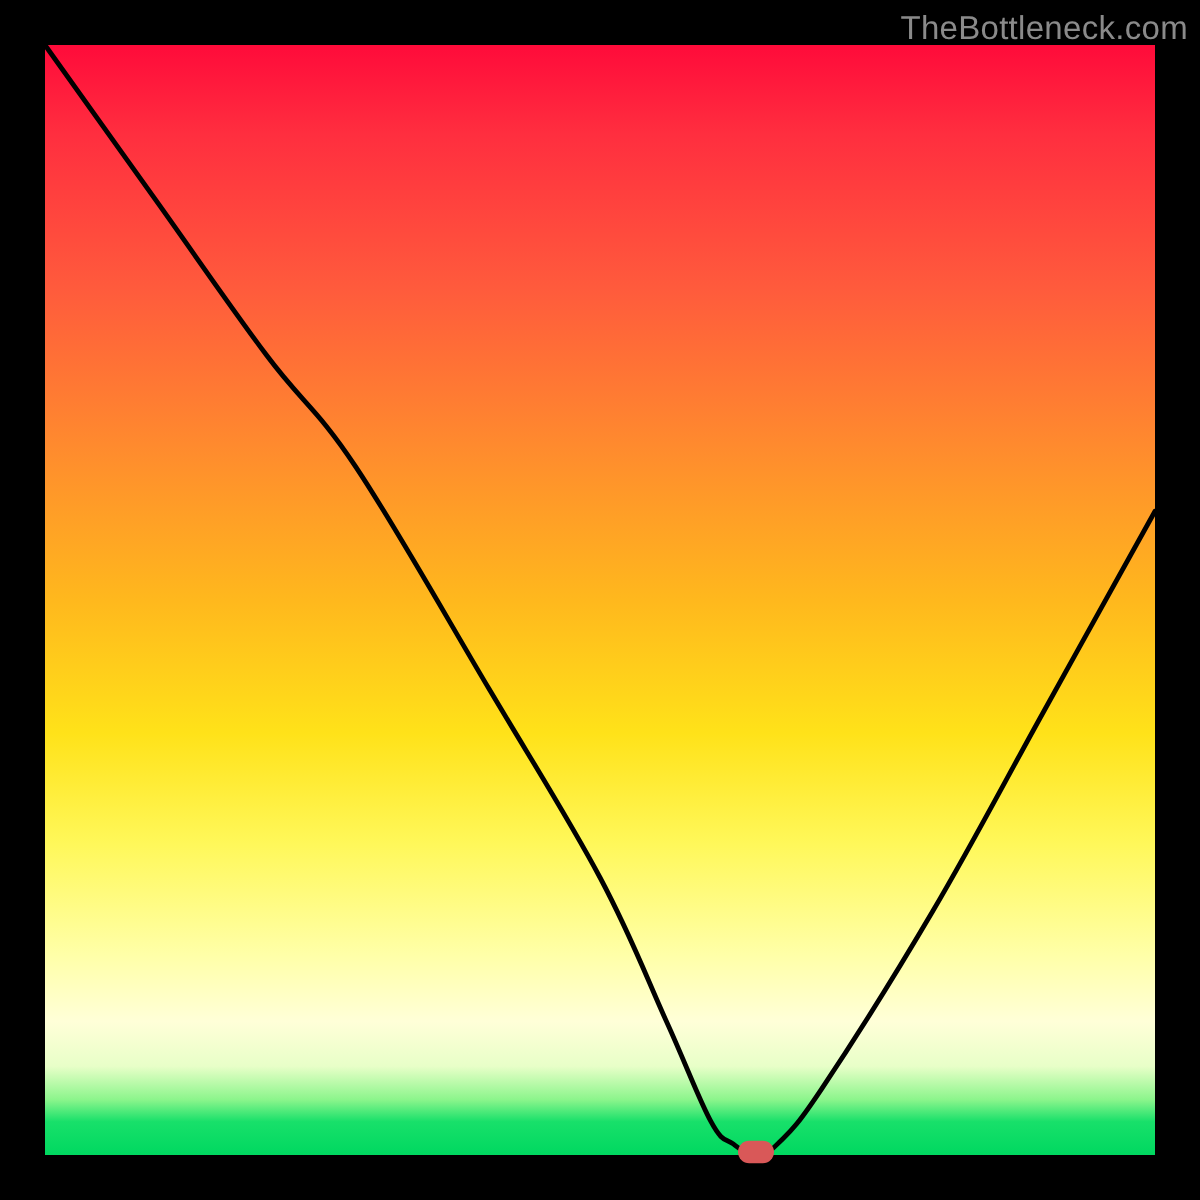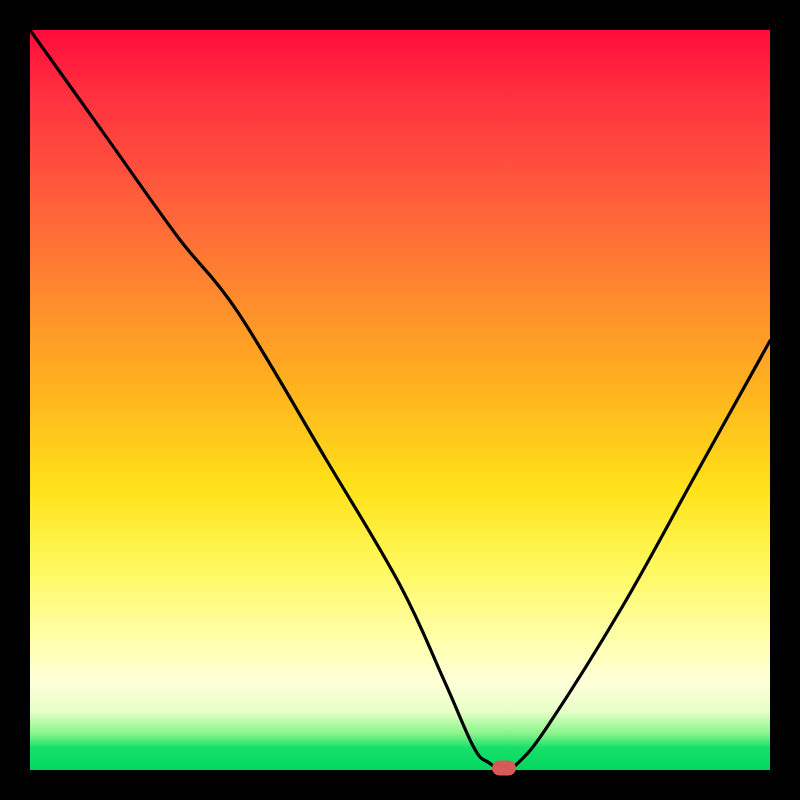--- a/index.html
+++ b/index.html
@@ -61,20 +61,21 @@
     color: #8a8a8a;
     font-size: 22px;
     font-weight: 500;
     letter-spacing: 0.2px;
   }
 </style>
 </head>
 <body>
 
 <div class="chart-wrap">
+  <div class="watermark">TheBottleneck.com</div>
 
   <div class="plot-area">
     <svg class="line" viewBox="0 0 740 740" preserveAspectRatio="none">
       <path id="curve-path" fill="none" stroke="#000" stroke-width="3.2" stroke-linejoin="round" stroke-linecap="round" d="M 0 0 C 13.32 18.648000000000003, 47.36 66.30400000000002, 74 103.60000000000002 C 100.64 140.89600000000002, 124.024 175.23200000000006, 148 207.20000000000005 C 171.976 239.16800000000003, 180.56 241.24, 207.20000000000002 281.2 C 233.84000000000003 321.15999999999997, 266.696 379.916, 296 429.2 C 325.304 478.484, 348.688 515.04, 370 555 C 391.312 594.96, 401.08000000000004 621.8960000000001, 414.40000000000003 651.2 C 427.72 680.504, 436.008 703.1479999999999, 444 717.8 C 451.992 732.452, 453.472 728.604, 458.8 732.6 C 464.12800000000004 736.596, 468.272 740, 473.6 740 C 478.92800000000005 740, 480.408 740.592, 488.40000000000003 732.6 C 496.39200000000005 724.6080000000001, 499.35200000000003 723.572, 518 695.6 C 536.648 667.628, 565.36 622.488, 592 577.2 C 618.64 531.912, 639.36 491.952, 666 444 C 692.64 396.048, 726.68 334.776, 740 310.8"></path>
     </svg>
     <div id="marker" class="marker" style="left: 473.6px; top: 738px; background: rgb(217, 88, 88);"></div>
   </div>
 </div>
 
 </body></html>

